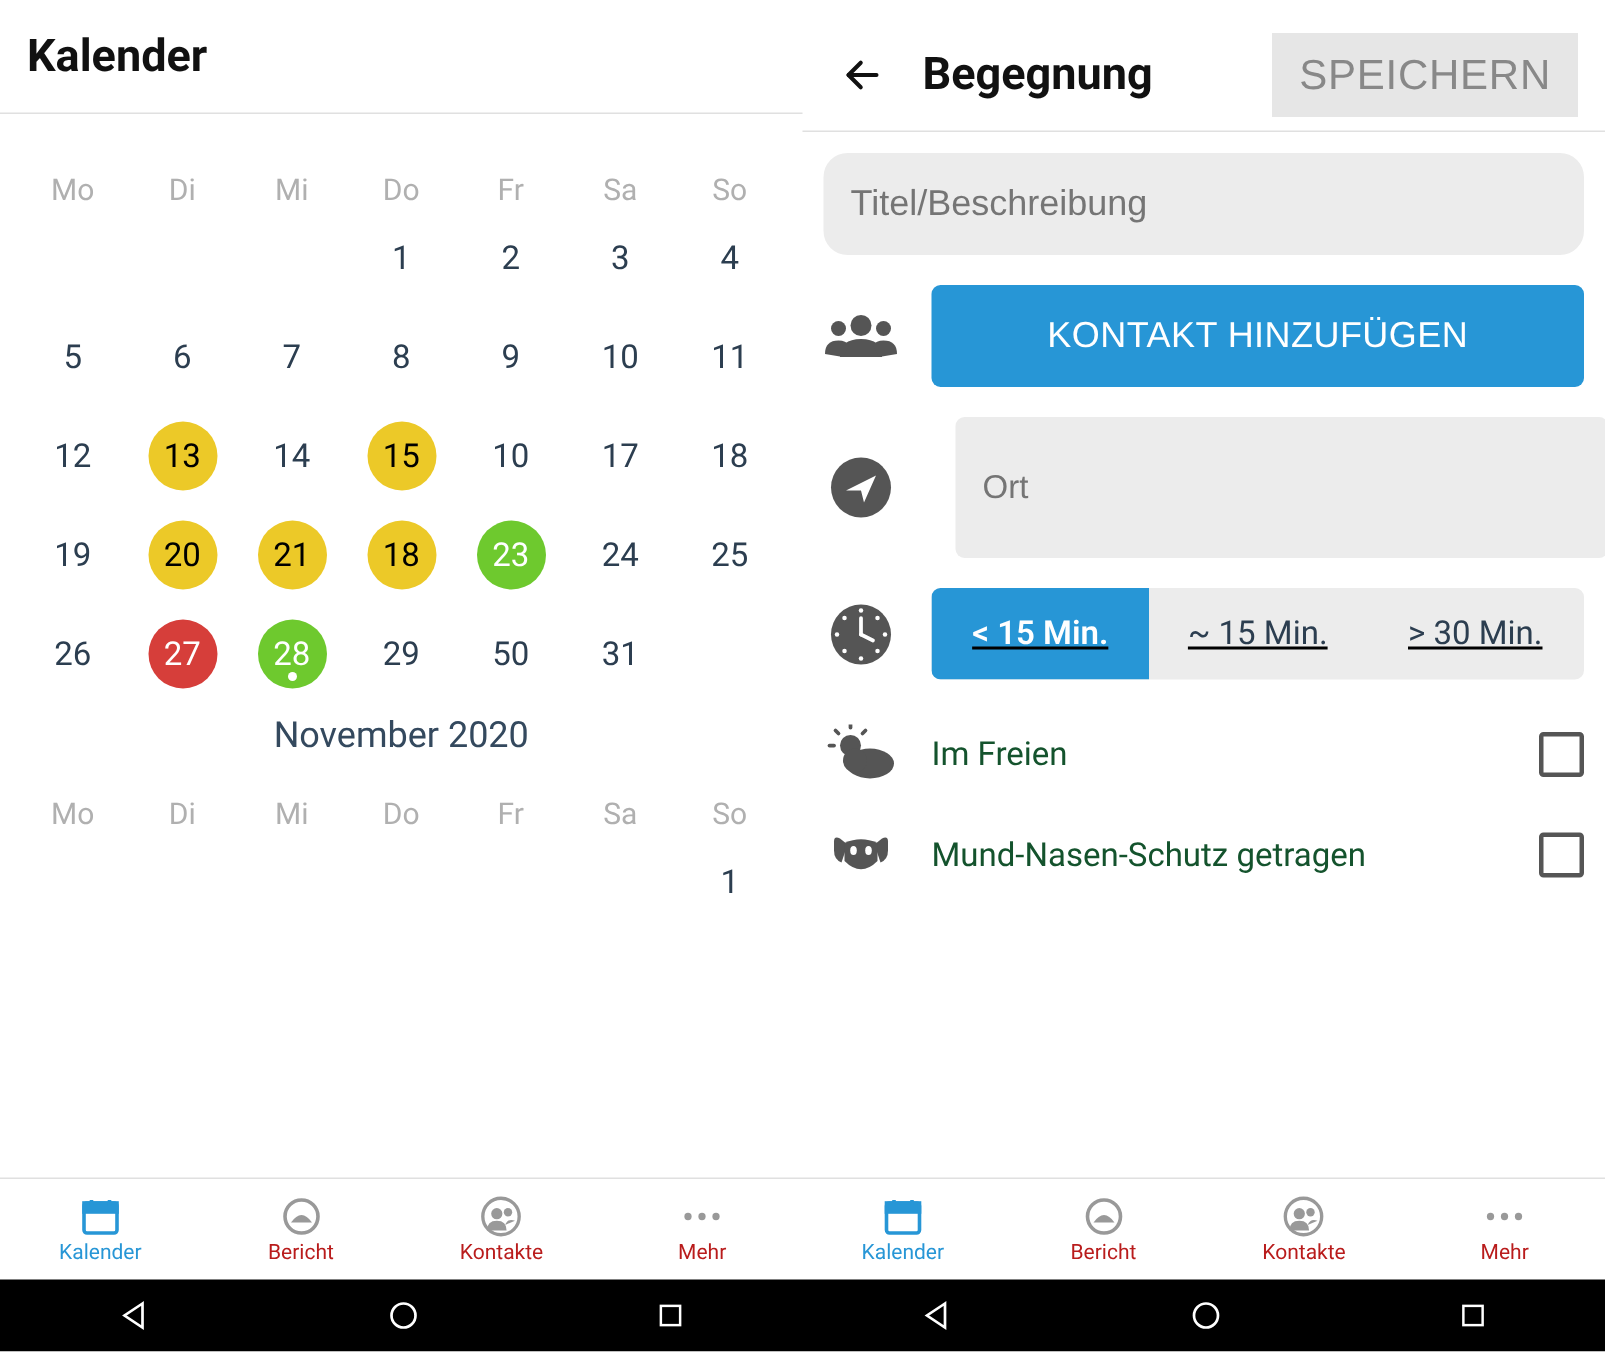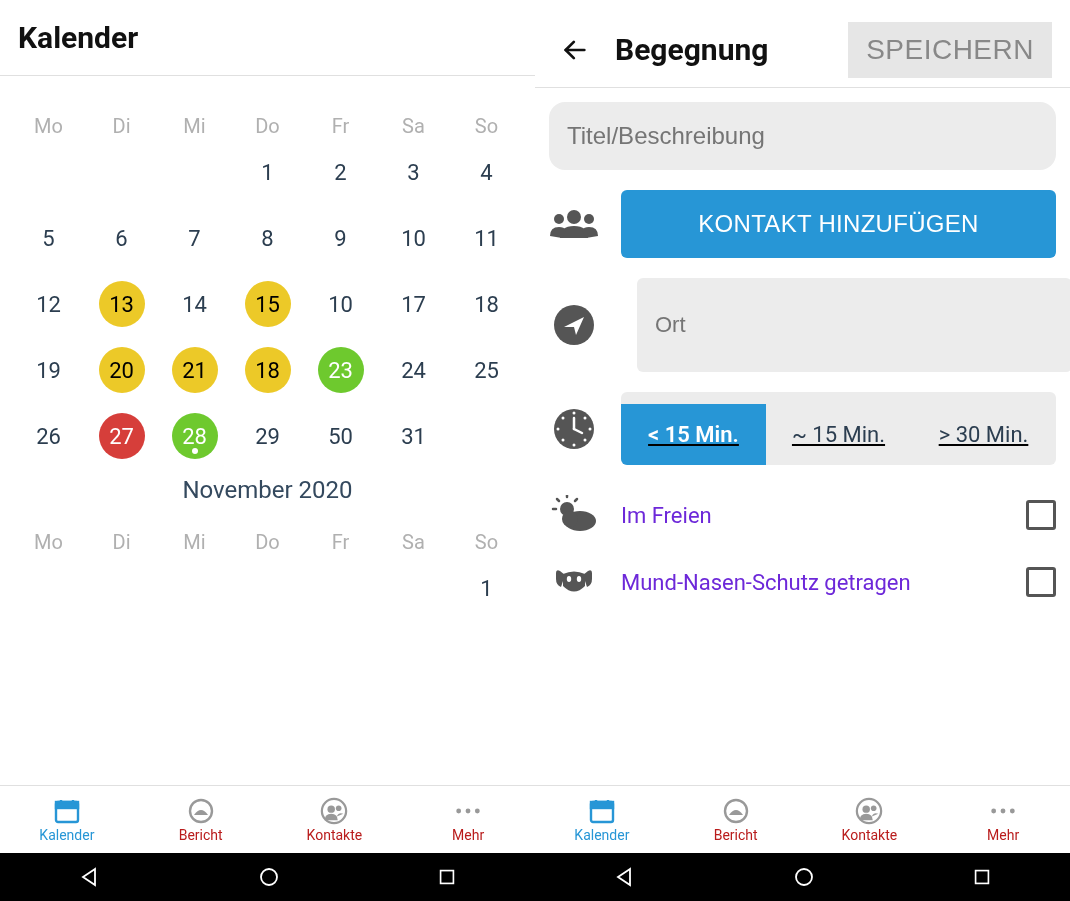--- a/index.html
+++ b/index.html
@@ -36,25 +36,25 @@
 
 .form-body { padding: 14px 14px 0 14px; flex: 1; }
 .title-field { width: 100%; background: #ececec; border: none; font-size: 24px; color: #777; padding: 20px 18px; border-radius: 16px; }
 .form-row { display: flex; align-items: center; margin-top: 20px; gap: 22px; }
 .row-icon { width: 50px; display: flex; justify-content: center; }
 .row-content { flex: 1; text-decoration: underline; }
 .btn-primary { width: 100%; background: #2796d6; color: #fff; border: none; font-size: 24px; padding: 20px 10px; border-radius: 6px; text-align: center; letter-spacing: 0.3px; }
 .loc-field { width: 100%; background: #ececec; border: none; font-size: 22px; color: #404040; padding: 34px 18px; border-radius: 6px; margin-left: 16px; }
 
 .seg { display: flex; background: #ececec; border-radius: 6px; overflow: hidden; }
-.seg-item { flex: 1; text-align: center; padding: 18px 6px; font-size: 22px; color: #2c3e50; cursor: pointer; margin-top: 12px; }
+.seg-item { flex: 1; text-align: center; padding: 18px 6px; font-size: 22px; color: #2c3e50; cursor: pointer; }
 .seg-item.active { background: #2796d6; color: #fff; font-weight: 600; }
 
 .check-row { display: flex; align-items: center; margin-top: 30px; gap: 22px; }
-.check-label { font-size: 22px; color: #6d28d9; flex: 1; }
+.check-label { font-size: 22px; color: #14532d; flex: 1; }
 .checkbox { width: 30px; height: 30px; border: 3px solid #555; border-radius: 3px; cursor: pointer; }
 
 
 .navs { display: flex; border-top: 1px solid #e0e0e0; height: 68px; }
 .nav-group { width: 50%; display: flex; }
 .nav-item { flex: 1; display: flex; flex-direction: column; align-items: center; justify-content: center; gap: 2px; cursor: pointer; }
 .nav-label { font-size: 14px; color: #b91c1c; }
 .nav-item.active .nav-label { color: #2796d6; }
 .nav-icon { width: 28px; height: 28px; display: flex; align-items: center; justify-content: center; }
 

